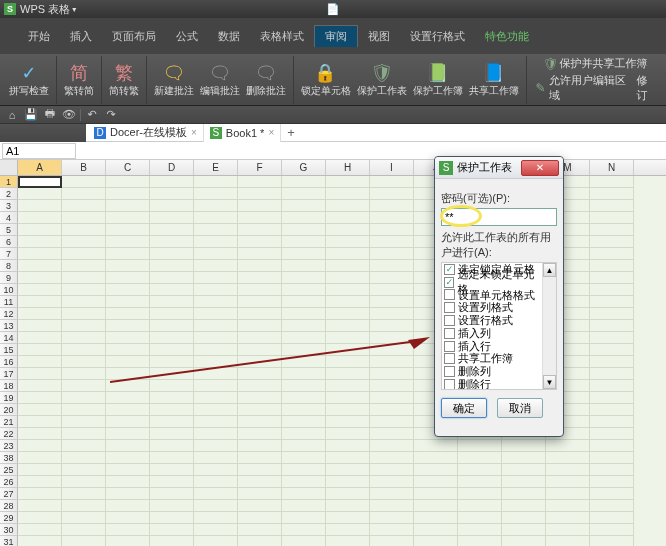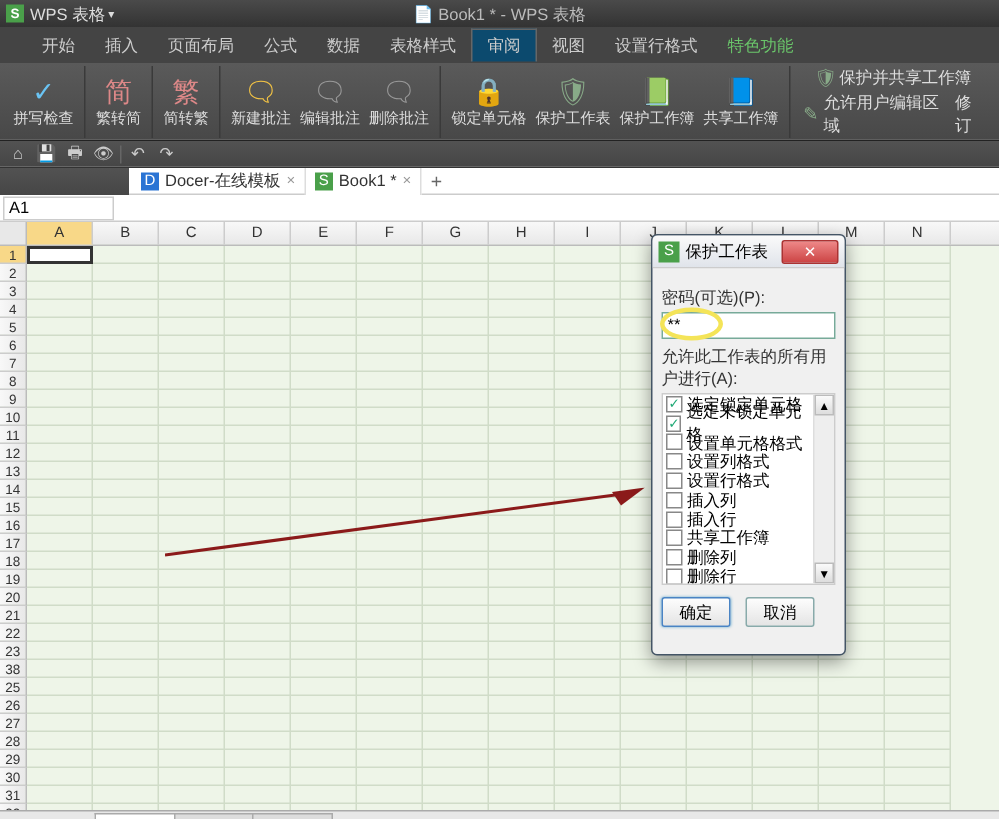--- a/index.html
+++ b/index.html
@@ -2,21 +2,21 @@
 <html><head>
 <meta charset="utf-8">
 <style>
 *{margin:0;padding:0;box-sizing:border-box;font-family:"Microsoft YaHei",SimSun,sans-serif;font-size:11px}
 body{background:#f0f0f0;width:666px;height:546px;overflow:hidden;position:relative}
 .titlebar{height:18px;background:linear-gradient(#4a4a4a,#333);display:flex;align-items:center;padding:0 4px}
 .app-icon{width:12px;height:12px;background:#4aa04a;margin-right:4px;display:flex;align-items:center;justify-content:center;color:#fff;font-size:9px;font-weight:bold}
 .app-title{color:#ddd;font-size:11px}
 .app-titledrop{color:#ddd;margin-left:2px;font-size:8px}
 .center-title{position:absolute;left:50%;transform:translateX(-50%);color:#bbb;font-size:10px;display:flex;align-items:center;gap:3px}
-.menubar{height:24px;background:#444;display:flex;align-items:center;padding-left:18px;gap:0}
+.menubar{height:36px;background:#444;display:flex;align-items:center;padding-left:18px;gap:0}
 .menu-item{color:#ccc;padding:3px 10px;cursor:pointer;font-size:11px}
 .menu-item.active{background:#0c4a6e;border:1px solid #666;border-bottom:none}
 .menu-item.special{color:#6ac46a}
 .ribbon{height:52px;background:linear-gradient(#5a5a5a,#484848);display:flex;align-items:center;padding:2px;border-bottom:1px solid #222}
 .ribbon-group{display:flex;flex-direction:column;align-items:center;justify-content:center;padding:0 4px;height:48px;border-right:1px solid #3a3a3a}
 .ribbon-btn{display:flex;flex-direction:column;align-items:center;cursor:pointer;padding:1px 3px;color:#ddd}
 .ribbon-btn-sm{display:flex;align-items:center;cursor:pointer;padding:1px 3px;color:#ddd;font-size:10px;gap:2px}
 .ribbon-ico{width:22px;height:22px;display:flex;align-items:center;justify-content:center;font-size:18px}
 .ribbon-ico-sm{width:14px;height:14px;display:flex;align-items:center;justify-content:center;font-size:12px}
 .ribbon-lbl{font-size:10px;color:#ddd;white-space:nowrap}
@@ -73,21 +73,20 @@
 </style>
 </head>
 <body>
 
 <div class="titlebar">
   <div class="app-icon">S</div>
   <span class="app-title">WPS 表格</span>
   <span class="app-titledrop">▾</span>
   <div class="center-title">
     <span>📄</span>
-    <span>Book1 * - WPS 表格</span>
   </div>
 </div>
 
 <div class="menubar" id="menubar">
     <div class="menu-item">开始</div>
     <div class="menu-item">插入</div>
     <div class="menu-item">页面布局</div>
     <div class="menu-item">公式</div>
     <div class="menu-item">数据</div>
     <div class="menu-item">表格样式</div>

